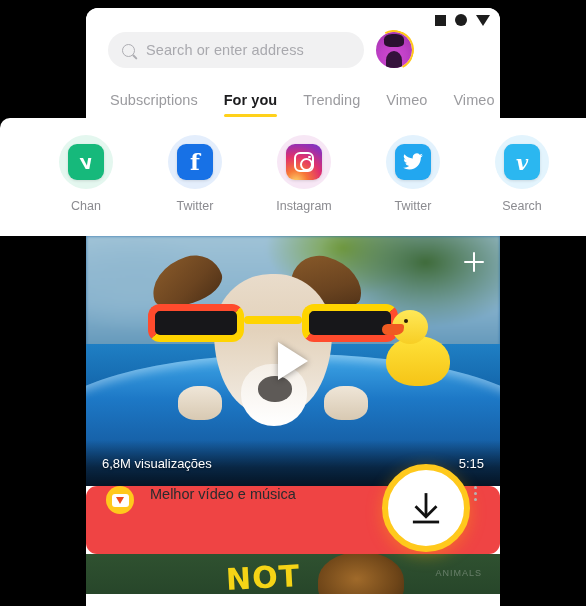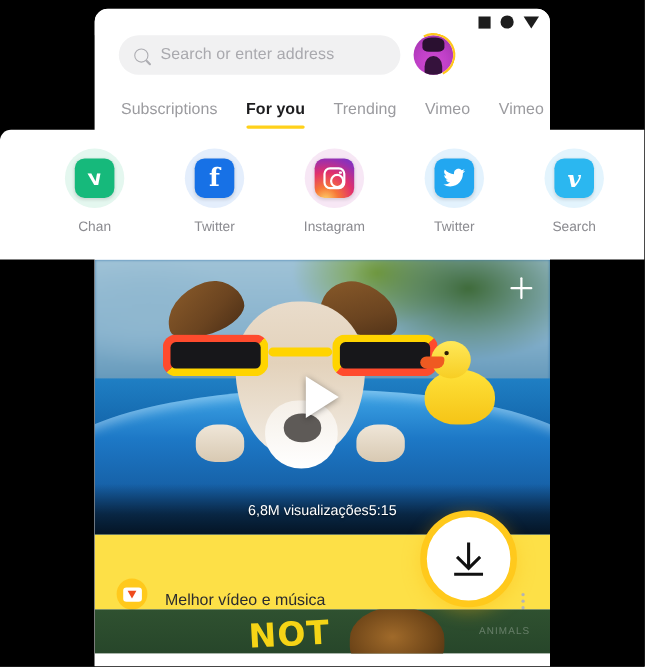--- a/index.html
+++ b/index.html
@@ -434,40 +434,41 @@
     z-index: 4;
     filter: drop-shadow(0 1px 3px rgba(0,0,0,.4));
   }
 
   .thumb-footer {
     position: absolute;
     left: 0; right: 0; bottom: 0;
     height: 46px;
     display: flex;
     align-items: center;
-    justify-content: center;
+    justify-content: space-between;
     padding: 0 16px;
     background: linear-gradient(180deg, rgba(0,0,0,0) 0%, rgba(0,0,0,.55) 60%, rgba(0,0,0,.72) 100%);
     z-index: 4;
   }
   .views, .duration {
     font-size: 13px;
     color: #ffffff;
     text-shadow: 0 1px 2px rgba(0,0,0,.6);
   }
 
   
   .info-row {
     position: relative;
     height: 68px;
     display: flex;
-    align-items: flex-end;
+    align-items: flex-start;
     padding: 0 16px 0 20px;
     gap: 16px;
-    background: #fde047;
+    background: #ef4444;
+    border-radius: 11px;
   }
   .dl-badge {
     width: 28px; height: 28px;
     border-radius: 50%;
     background: #ffc91c;
     display: flex;
     align-items: center;
     justify-content: center;
     flex: none;
   }

